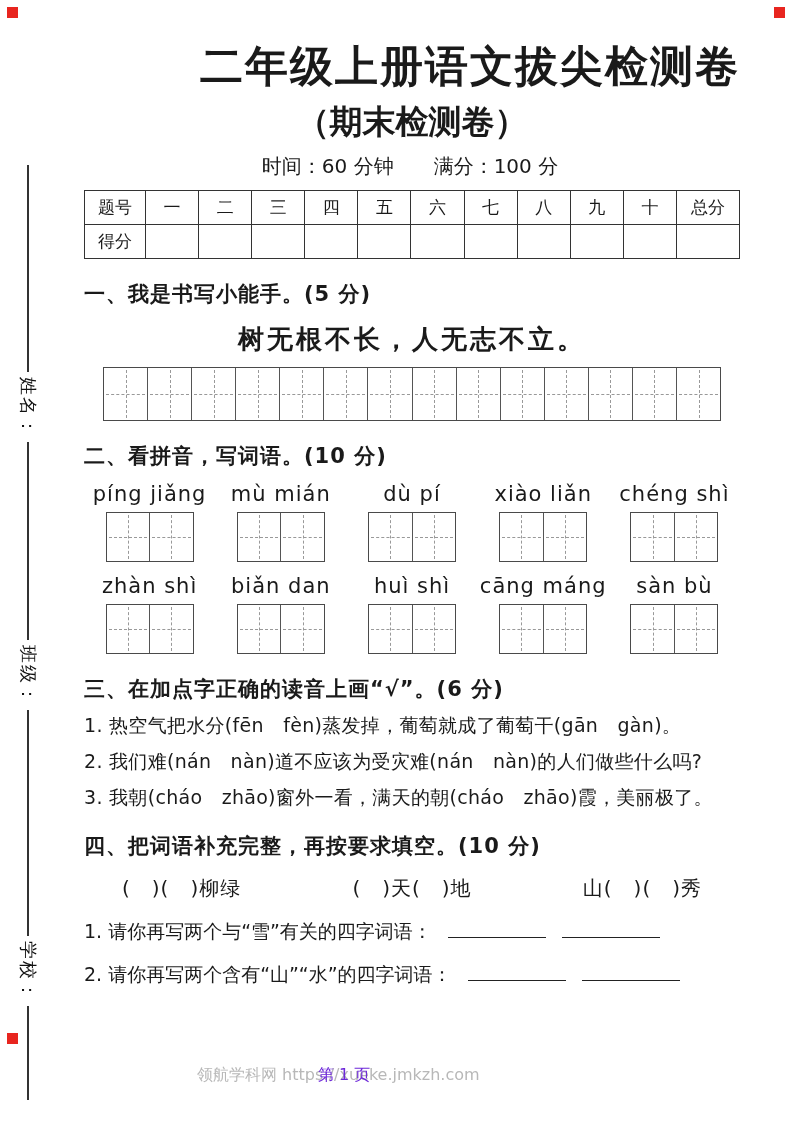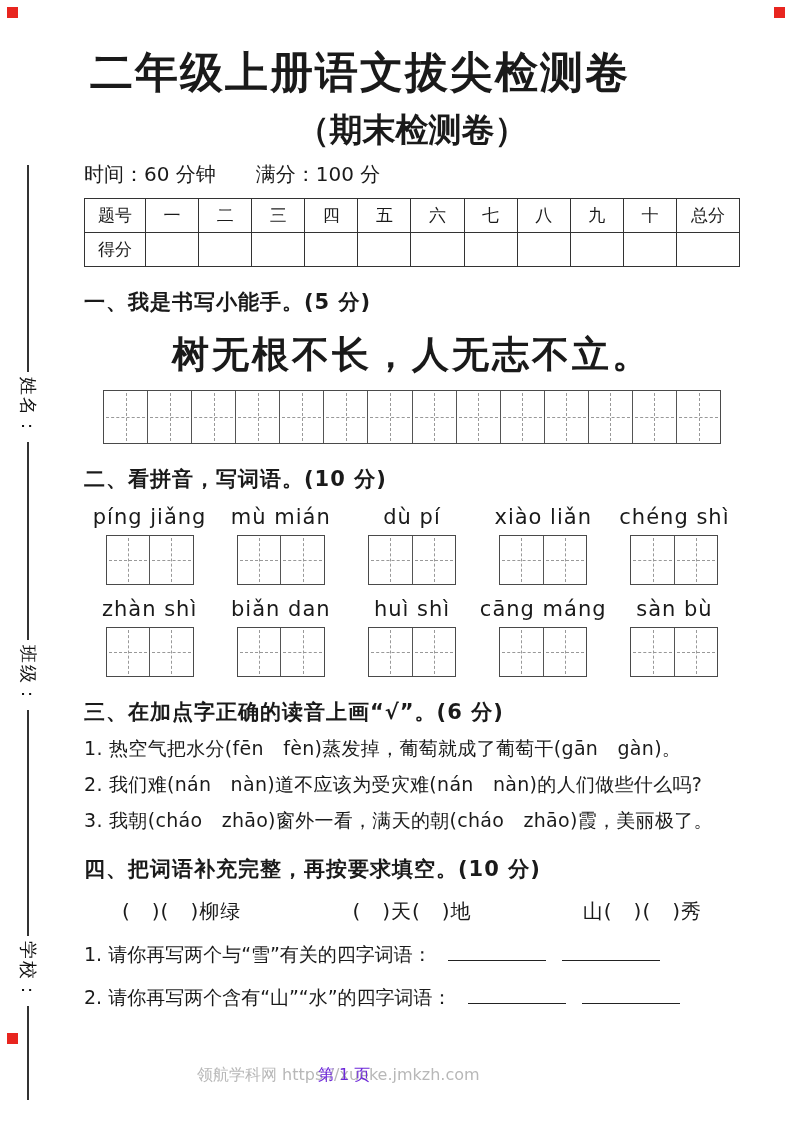--- a/index.html
+++ b/index.html
@@ -32,41 +32,41 @@
   .rail-line.l4 { flex: 1.0; }
   .rail-label {
     writing-mode: vertical-rl; text-orientation: sideways;
     font-size: 18px; letter-spacing: 2px; margin: 5px 0; color: #111;
   }
 
   
   .content { position: absolute; left: 84px; top: 38px; width: 656px; }
 
   .title {
-    margin: 6px; text-align: left; font-size: 43px; font-weight: 900;
+    margin: 0; text-align: right; font-size: 43px; font-weight: 900;
     letter-spacing: 2px; font-family: Liberation Serif, serif;
   }
   .subtitle {
     margin: 4px 0 8px; text-align: center; font-size: 33px; font-weight: 800;
     font-family: "DejaVu Serif", "Liberation Serif", serif;
   }
-  .meta { text-align: left; font-size: 20px; margin: 6px 4px 10px 0; }
+  .meta { text-align: center; font-size: 20px; margin: 6px 4px 10px 0; }
 
   .score-table { width: 100%; border-collapse: collapse; table-layout: fixed; }
   .score-table td {
     border: 1.5px solid #333; height: 33px; text-align: center;
     font-size: 17px; padding: 0;
   }
   .score-table td.label-cell { width: 60px; }
   .score-table td.total-cell { width: 62px; }
 
   .sec-heading { font-size: 21px; font-weight: bold; margin: 21px 0 6px; letter-spacing: 1px; }
 
   .sentence {
-    text-align: center; font-size: 37px; font-weight: bold; letter-spacing: 3px;
+    text-align: center; font-size: 26px; font-weight: bold; letter-spacing: 3px;
     margin: 14px 0 10px; font-family: "DejaVu Serif", "Liberation Serif", serif;
   }
 
   
   .grid-strip {
     width: 616px; height: 52px; margin: 0 auto;
     border: 1.5px solid #4a4a4a; display: flex; box-sizing: content-box;
   }
   .tian-cell { position: relative; flex: 1; border-right: 1px solid #555; }
   .tian-cell:last-child { border-right: none; }

